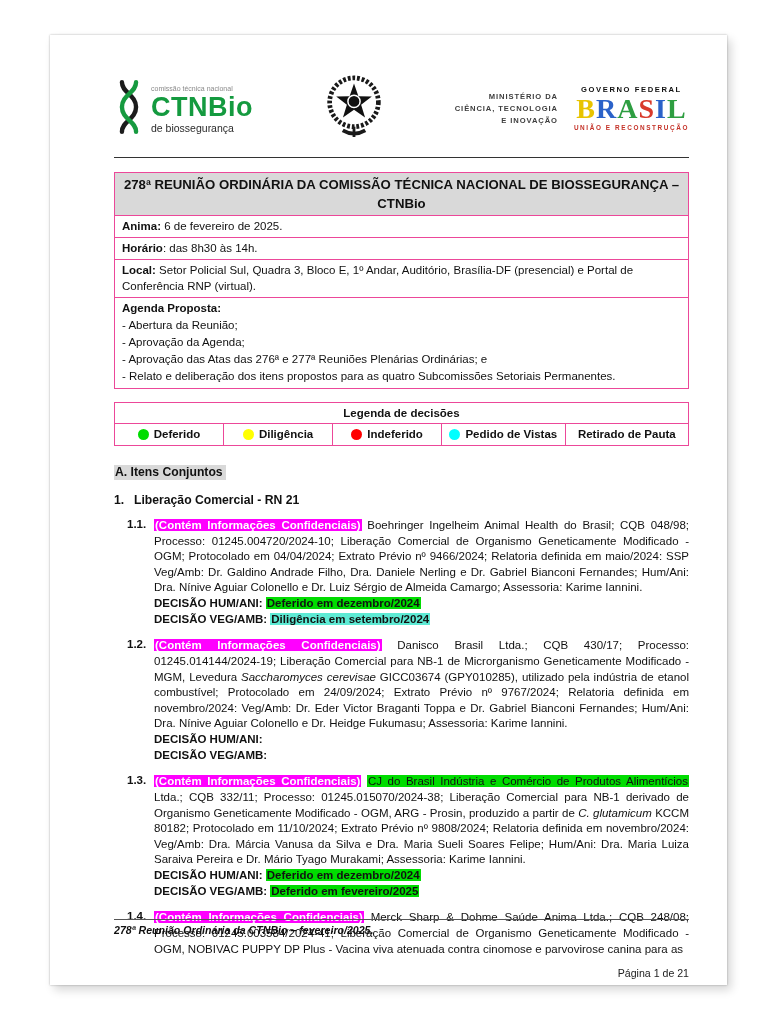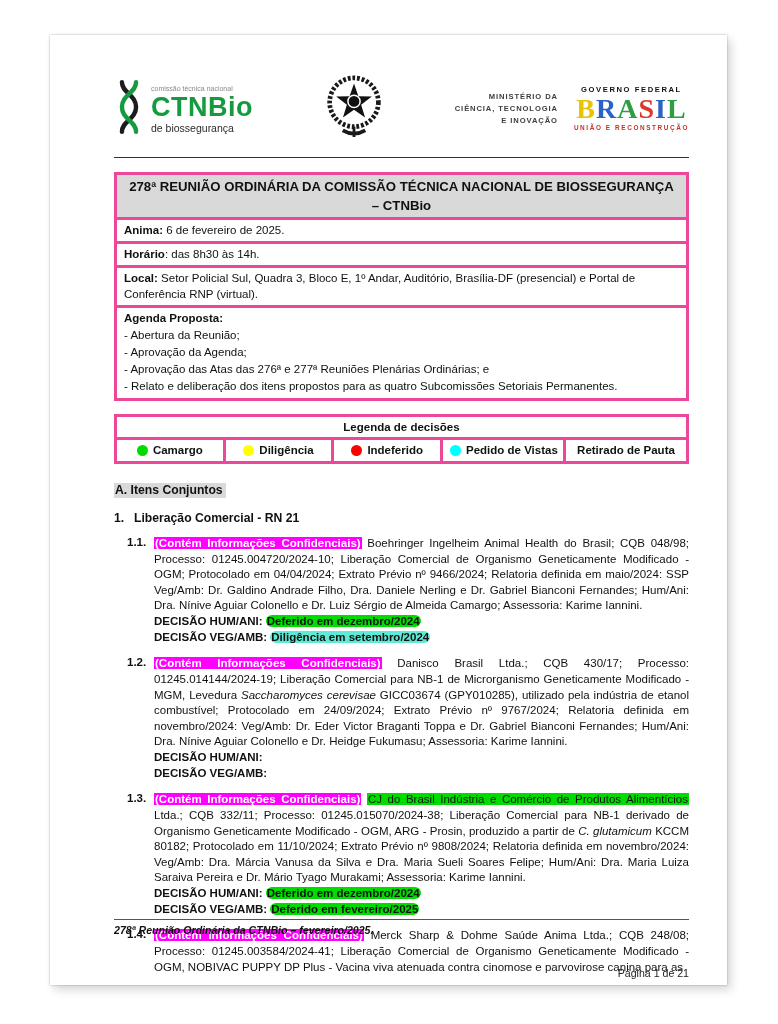--- a/index.html
+++ b/index.html
@@ -18,21 +18,21 @@
   .hdr-right{display:flex;align-items:center;gap:16px;}
   .ministry{text-align:right;font-size:7.6px;letter-spacing:.9px;color:#3d3d3d;line-height:1.6;font-weight:600;}
   .gov{text-align:center;line-height:1;}
   .gov-top{font-size:7.6px;font-weight:800;letter-spacing:1.6px;color:#101010;margin-bottom:2px;}
   .brasil{font-size:28px;font-weight:800;letter-spacing:1px;line-height:.95;font-family:Liberation Serif, serif;}
   .gov-bottom{font-size:6.4px;color:#c43127;letter-spacing:1.6px;font-weight:700;margin-top:3px;}
   .hdr-rule{border:none;border-top:1.6px solid #333;margin:10px 0 0 0;}
 
   
   table.doc{width:100%;border-collapse:collapse;font-size:11.5px;}
-  table.doc td{border:3px solid #ec4899;padding:2px 7px;line-height:1.45;vertical-align:top;}
+  table.doc td{border:1px solid #ec4899;padding:2px 7px;line-height:1.45;vertical-align:top;}
   .title-table{margin-top:14px;}
   .title-cell{background:#d9d9d9;text-align:center;font-weight:700;font-size:13.2px;line-height:1.5;padding:3px 22px;}
   .meta-cell b{font-weight:700;}
   .agenda-line{line-height:1.5;}
 
   .legend-table{margin-top:13px;table-layout:fixed;}
   .legend-title{text-align:center;font-weight:700;padding:1px 4px;}
   .legend-cell{font-weight:700;text-align:center;padding:3px 2px;white-space:nowrap;}
   .dot{display:inline-block;width:11px;height:11px;border-radius:50%;vertical-align:-1.5px;margin-right:5px;}
 
@@ -43,21 +43,21 @@
 
   
   .item{display:flex;margin-top:11px;font-size:11.5px;}
   .item-num{font-weight:700;width:27px;margin-left:13px;flex:none;}
   .item-body{flex:1;line-height:1.36;}
   .item-text{text-align:justify;}
   .hl-conf{color:#fff;font-weight:700;padding:0 1px;}
   .hl-green{padding:0 1px;}
   .it{font-style:italic;}
   .dec{font-weight:700;}
-  .dec-val{padding:0 1px;border-radius:6px;}
+  .dec-val{padding:0 1px;}
 
   
   .footer{position:absolute;left:64px;right:38px;top:884px;border-top:1px solid #555;padding-top:4px;
     display:flex;justify-content:space-between;font-size:10.6px;}
   .footer-left{font-weight:700;font-style:italic;}
   .footer-right{color:#222;margin-top:43px;}
 </style>
 </head>
 <body>
 
@@ -130,21 +130,21 @@
           <col style="width:19%">
           <col style="width:19%">
           <col style="width:21.5%">
           <col style="width:21.5%">
       </colgroup>
       <tbody>
         <tr>
           <td colspan="5" class="legend-title">Legenda de decisões</td>
         </tr>
         <tr>
-            <td class="legend-cell"><span class="dot" style="background: rgb(0, 220, 0);"></span><span>Camargo</span></td>
+            <td class="legend-cell"><span class="dot" style="background: rgb(0, 220, 0);"></span><span>Deferido</span></td>
             <td class="legend-cell"><span class="dot" style="background: rgb(255, 255, 0);"></span><span>Diligência</span></td>
             <td class="legend-cell"><span class="dot" style="background: rgb(255, 0, 0);"></span><span>Indeferido</span></td>
             <td class="legend-cell"><span class="dot" style="background: rgb(0, 255, 255);"></span><span>Pedido de Vistas</span></td>
             <td class="legend-cell"><span>Retirado de Pauta</span></td>
           </tr>
       </tbody>
     </table>
 
     <div>
       <span class="sec-a">A. Itens Conjuntos</span>

